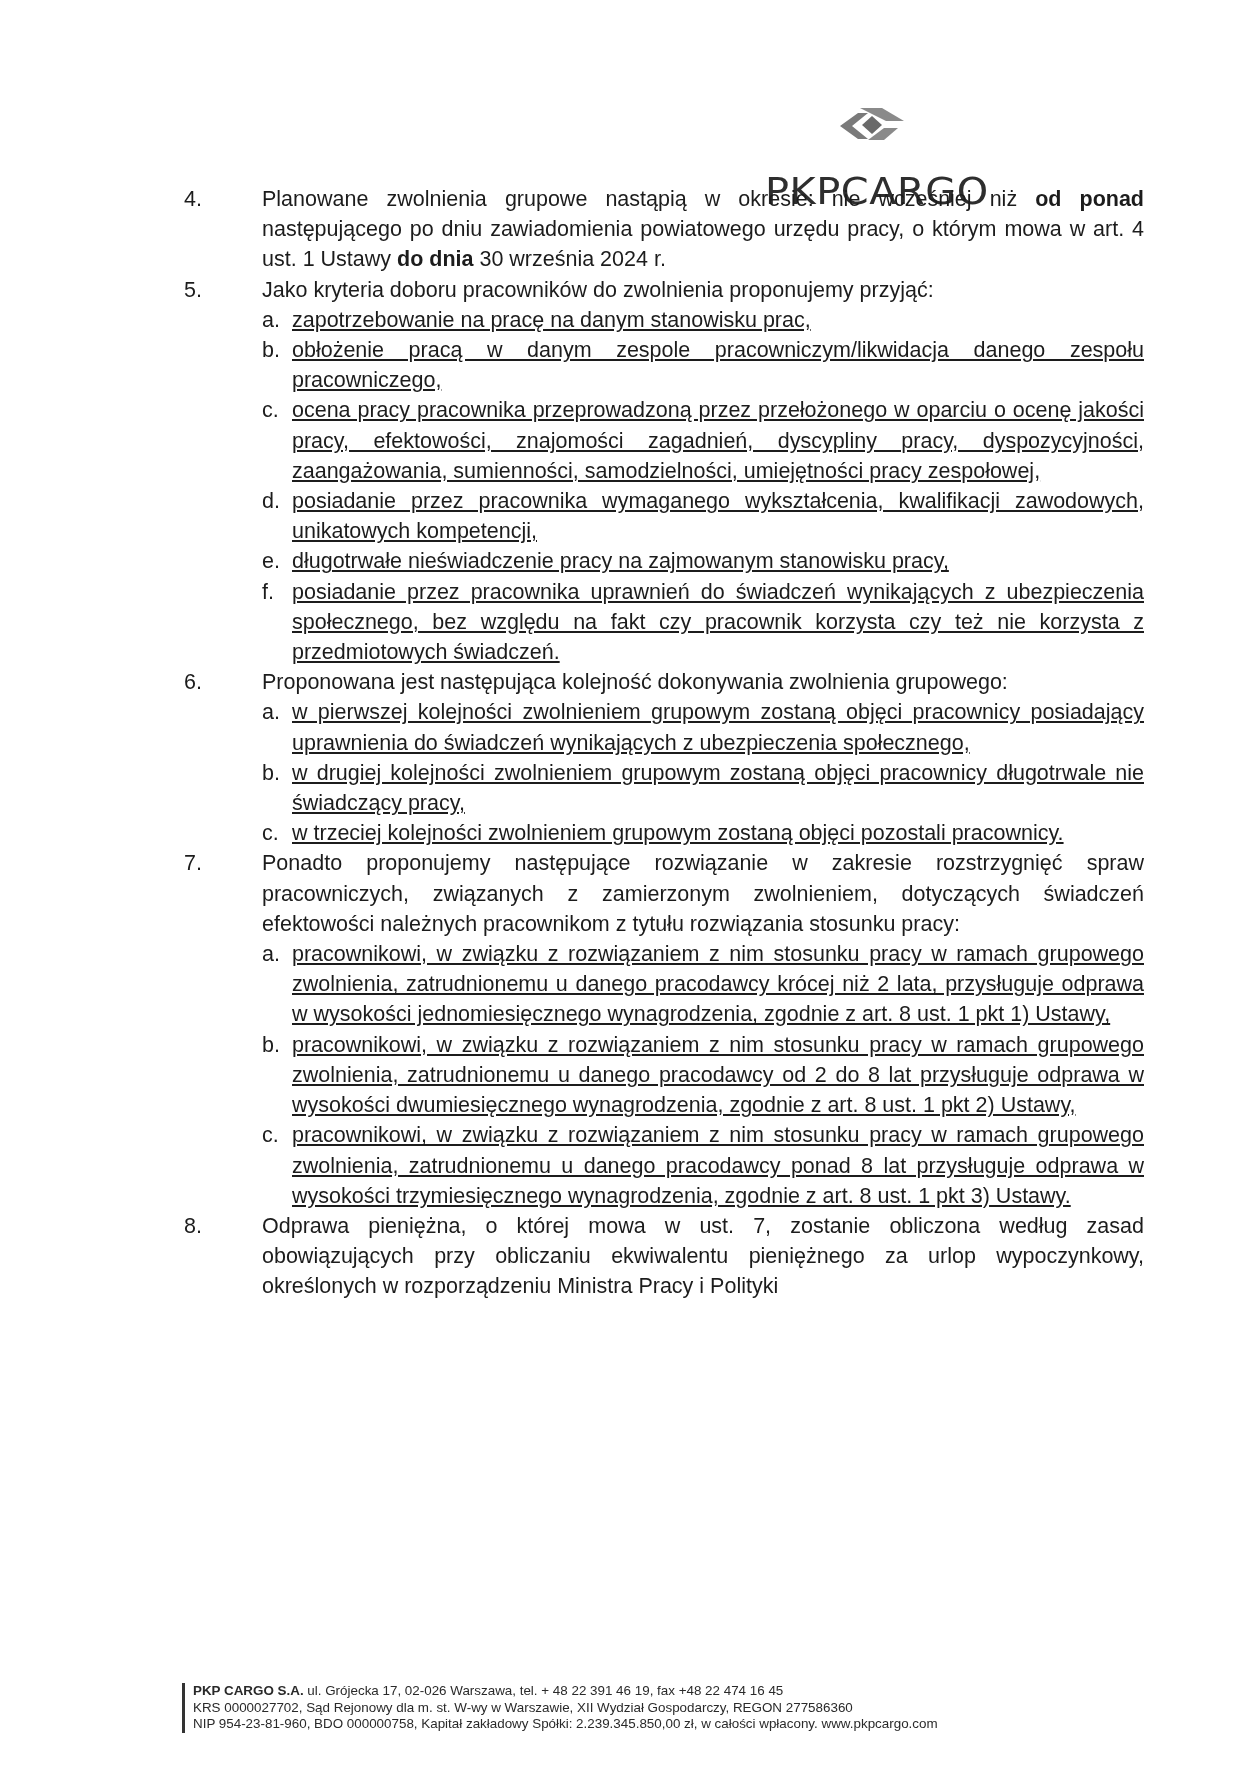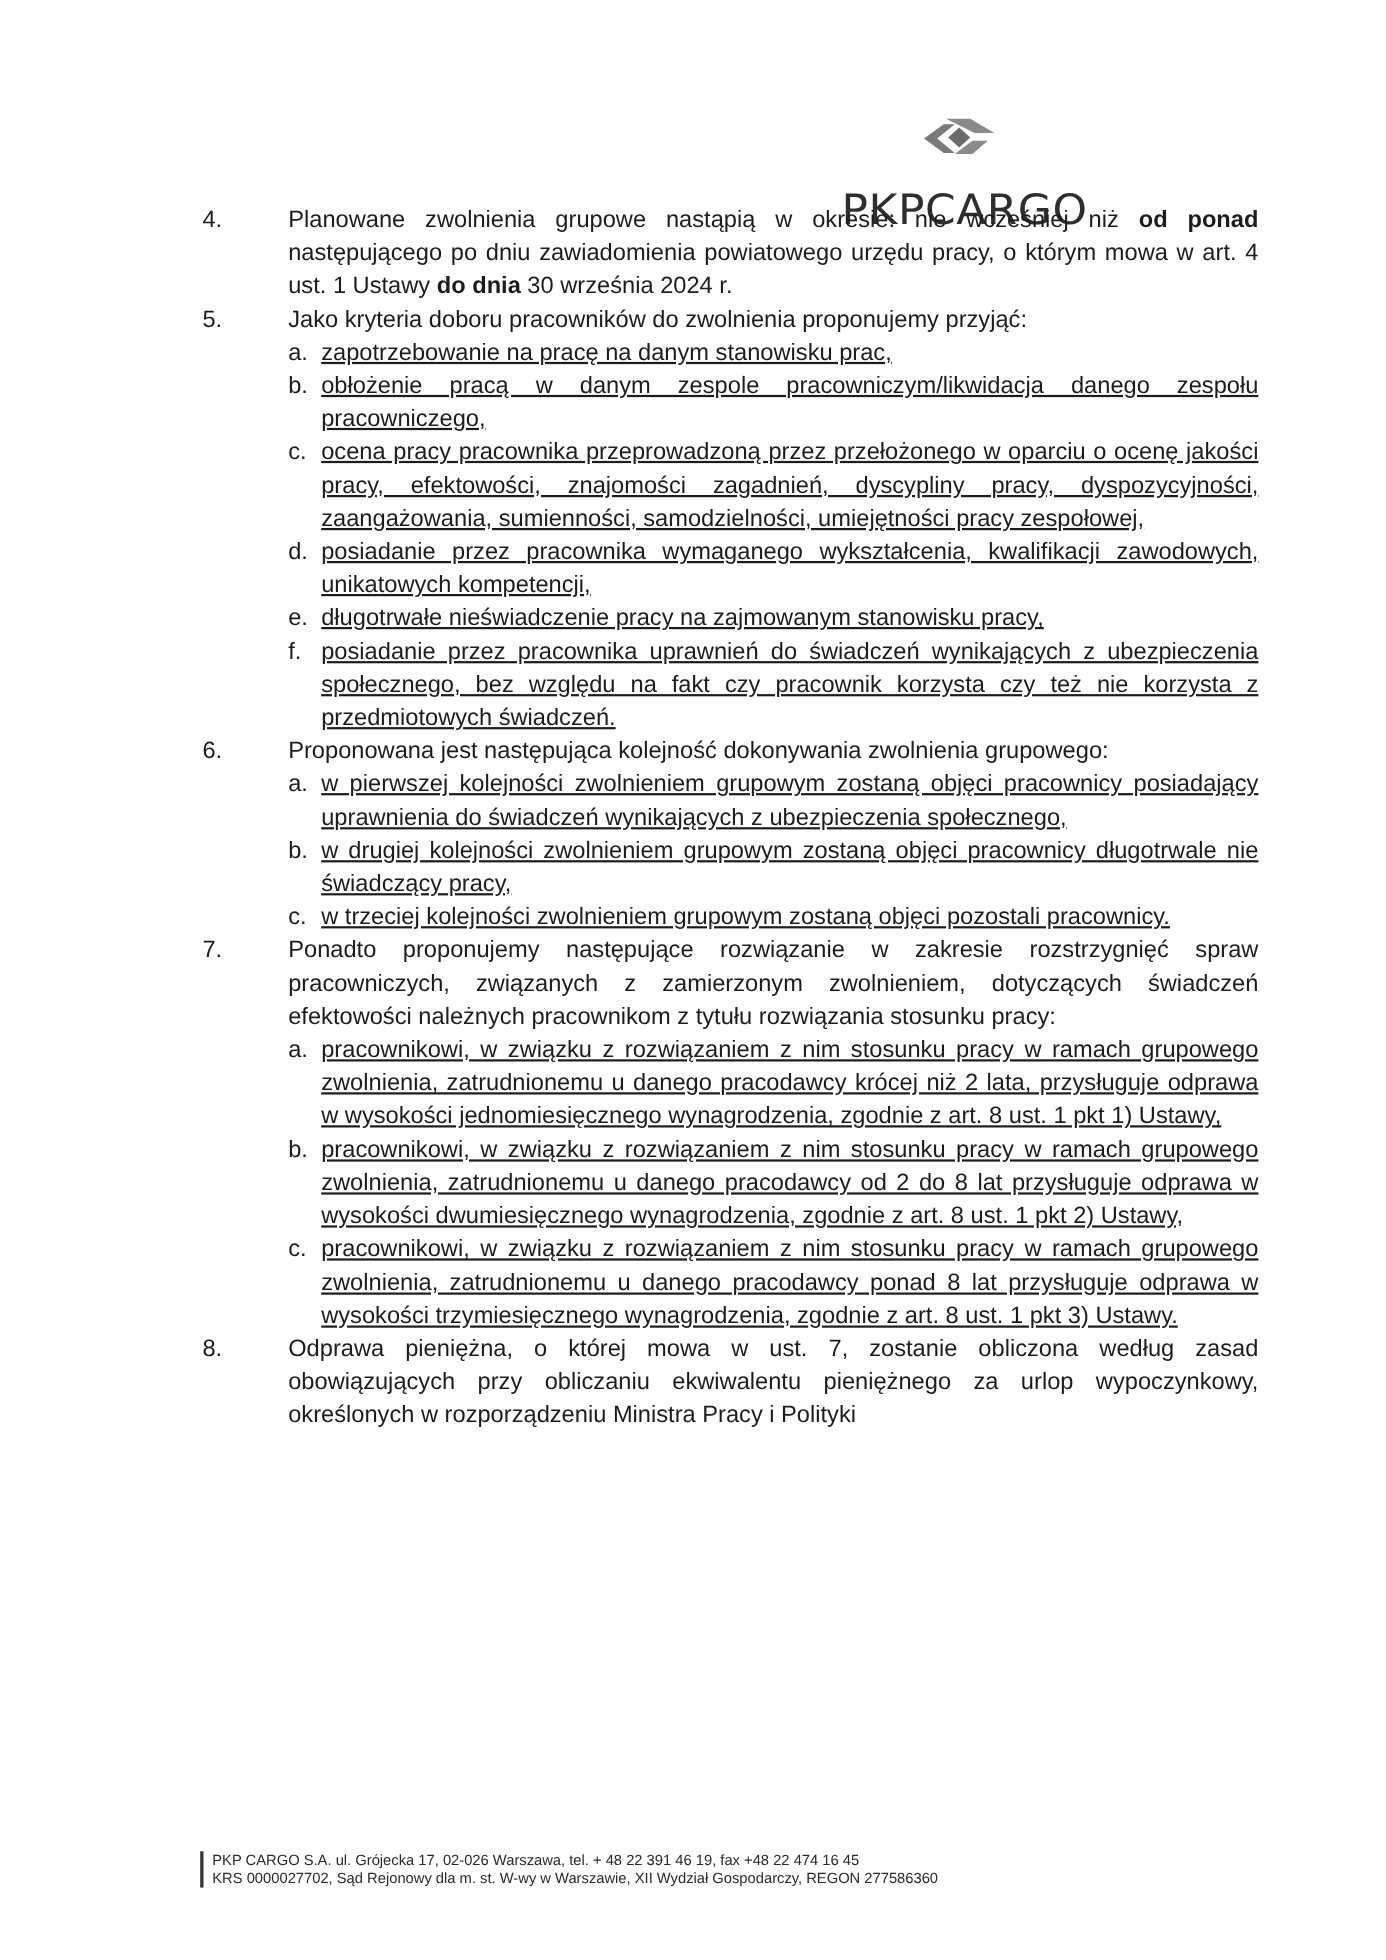--- a/index.html
+++ b/index.html
@@ -14,21 +14,21 @@
     .item { display: flex; }
     .num { width: 78px; flex: 0 0 78px; }
     .body { flex: 1; text-align: justify; }
     .sub { display: flex; }
     .letter { width: 30px; flex: 0 0 30px; }
     .sub .txt { flex: 1; text-align: justify; text-decoration: underline; }
     .para { text-align: justify; }
     b { font-weight: bold; }
     .footer { position: absolute; left: 182px; top: 1683px; width: 960px; font-size: 13.4px; line-height: 16.5px;
               color: #2a2a2a; border-left: 3px solid #333; padding-left: 8px; }
-    .footer b { font-weight: normal; margin-top: 27px; }
+    .footer b { font-weight: bold; margin-top: 27px; }
   </style>
 </head>
 <body>
 
 <div class="logo">
   <svg width="68" height="40" viewBox="0 0 68 40">
     <path d="M2 22 L20 9 L30 9 L14 22 L30 35 L20 35 Z" fill="#7a7a7a"></path>
     <path d="M22 4 L44 4 L66 17 L48 17 Z" fill="#8a8a8a"></path>
     <path d="M46 24 L60 24 L46 36 L30 36 Z" fill="#8a8a8a"></path>
     <path d="M34 12 L44 21 L34 30 L24 21 Z" fill="#6a6a6a"></path>
@@ -116,13 +116,14 @@
 
   <div class="item">
     <div class="num">8.</div>
     <div class="body">Odprawa pieniężna, o której mowa w ust. 7, zostanie obliczona według zasad obowiązujących przy obliczaniu ekwiwalentu pieniężnego za urlop wypoczynkowy, określonych w rozporządzeniu Ministra Pracy i Polityki</div>
   </div>
 </div>
 
 <div class="footer">
   <div><b>PKP CARGO S.A.</b><span> ul. Grójecka 17, 02-026 Warszawa, tel. + 48 22 391 46 19, fax +48 22 474 16 45</span></div>
   <div>KRS 0000027702, Sąd Rejonowy dla m. st. W-wy w Warszawie, XII Wydział Gospodarczy, REGON 277586360</div>
+  <div>NIP 954-23-81-960, BDO 000000758, Kapitał zakładowy Spółki: 2.239.345.850,00 zł, w całości wpłacony. www.pkpcargo.com</div>
 </div>
 
 </body></html>

